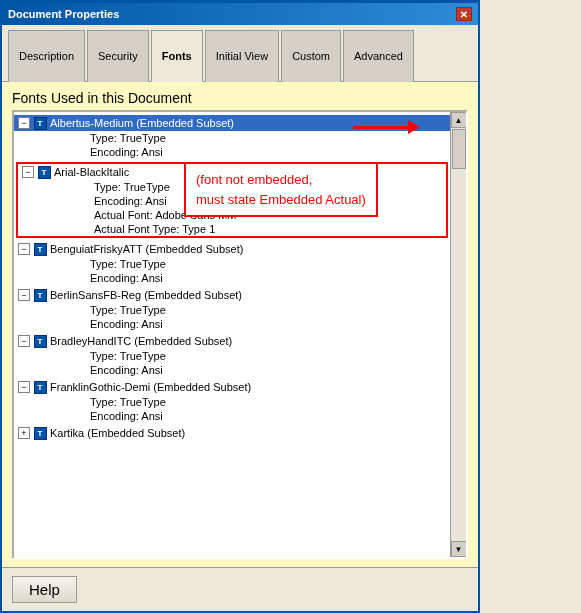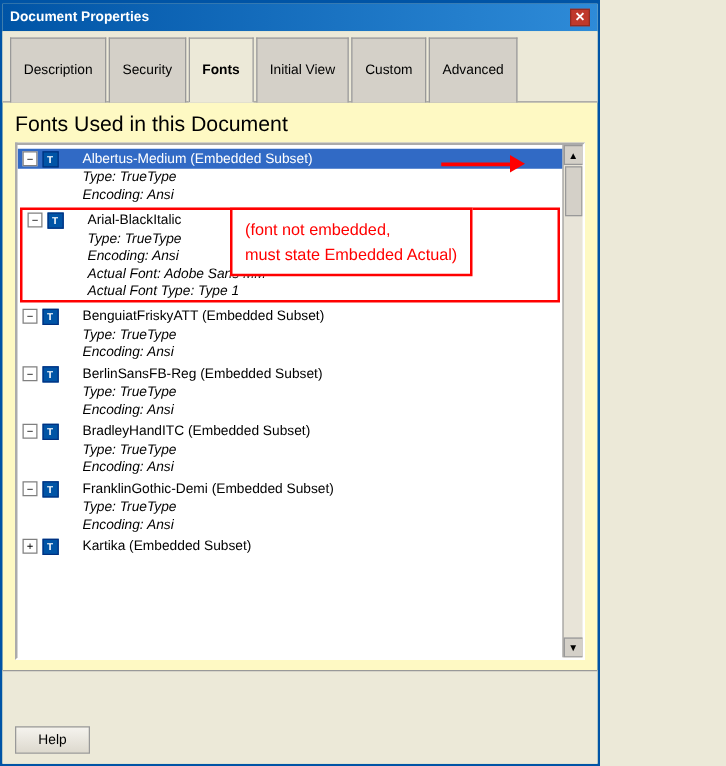--- a/index.html
+++ b/index.html
@@ -78,21 +78,21 @@
     }
 
     .content-area {
       flex: 1;
       padding: 8px 10px;
       display: flex;
       flex-direction: column;
     }
 
     .section-label {
-      font-size: 17px;
+      font-size: 14px;
       margin-bottom: 4px;
       color: #000;
     }
 
     .fonts-panel {
       flex: 1;
       border: 2px inset #fff;
       background: white;
       overflow: hidden;
       position: relative;
@@ -189,28 +189,26 @@
       font-size: 8px;
       font-weight: bold;
       display: flex;
       align-items: center;
       justify-content: center;
       border: 1px solid #003080;
     }
 
     .font-name {
       font-size: 11px;
-      margin-left: 16px;
     }
 
     .font-prop {
-      padding: 1px 4px 1px 52px;
+      padding: 1px 4px 1px 76px;
       font-size: 11px;
       color: #000;
-      font-style: italic;
     }
 
     .annotation-box {
       position: absolute;
       top: 50px;
       left: 170px;
       background: white;
       border: 2px solid red;
       padding: 6px 10px;
       font-size: 13px;
@@ -226,24 +224,23 @@
       justify-content: space-between;
       align-items: center;
       border-top: 1px solid #999;
       background: #ece9d8;
     }
 
     .btn {
       padding: 4px 16px;
       border: 1px solid #999;
       background: linear-gradient(to bottom, #f5f3ee, #ddd9ce);
-      font-size: 11px;
+      font-size: 15px;
       cursor: pointer;
       min-width: 60px;
-      margin-top: 36px;
     }
   </style>
 </head>
 <body>
 
 <div class="window">
 
   <div class="title-bar">
     <span class="title-bar-title">Document Properties</span>
     <div class="title-bar-close">✕</div>

